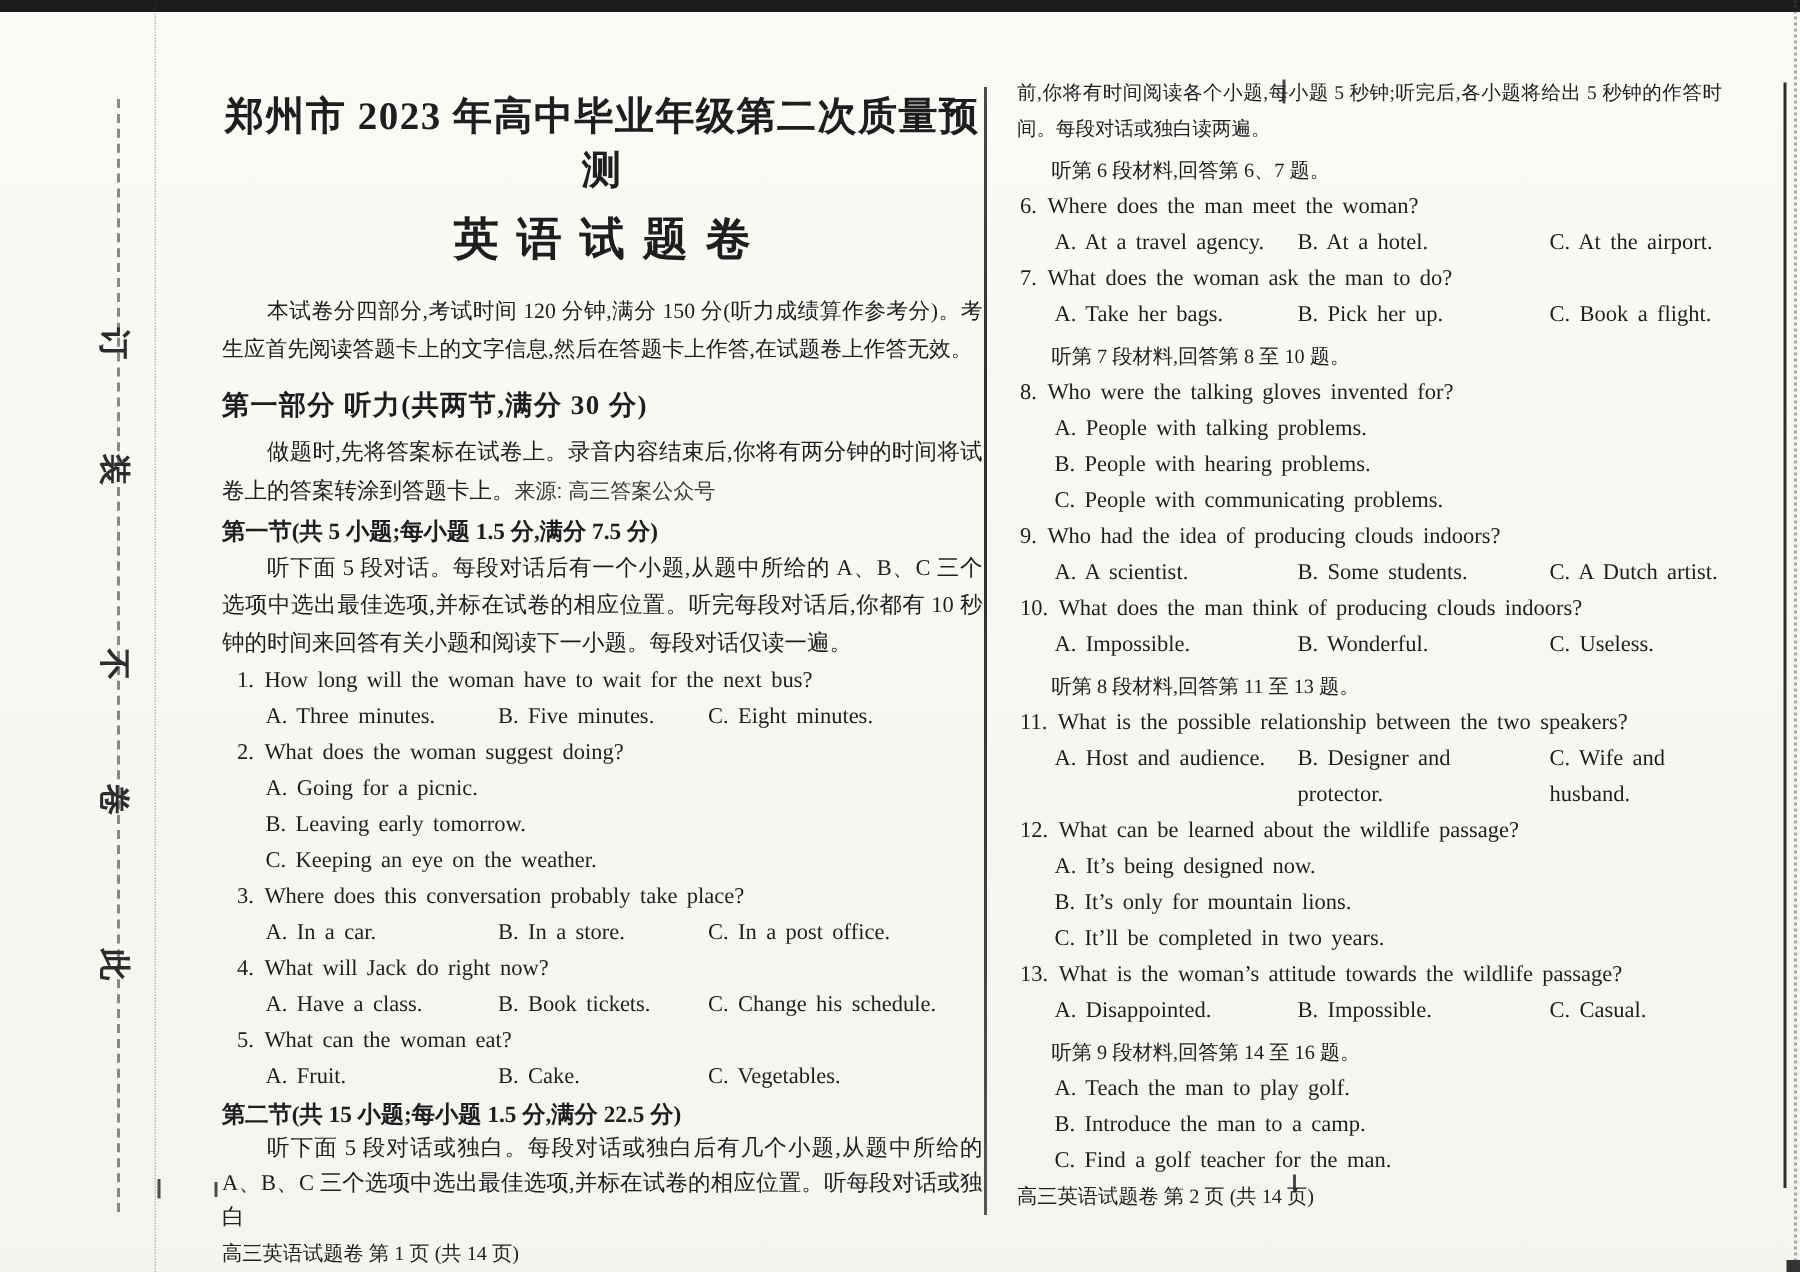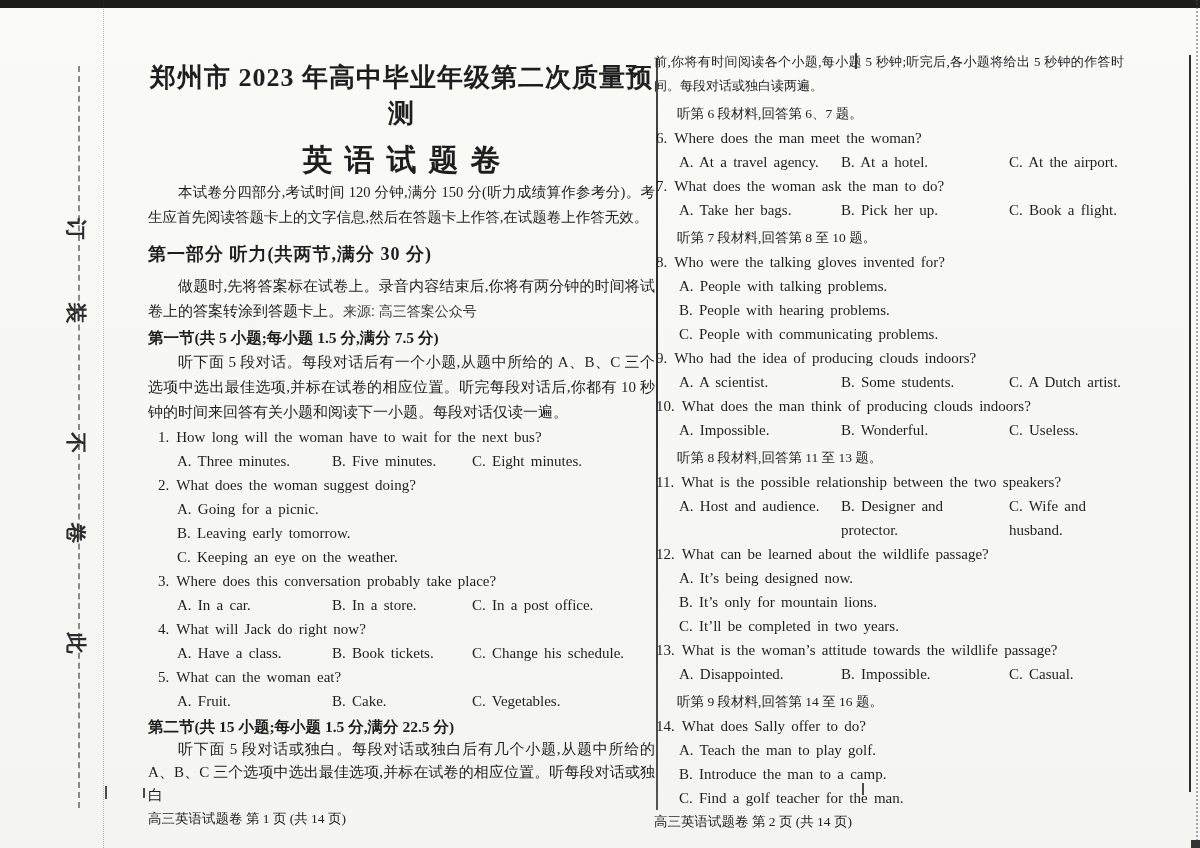--- a/index.html
+++ b/index.html
@@ -20,28 +20,28 @@
   .mark { position:absolute; background:#4a4a4a; }
   .m1 { left:855px;  top:53px;  width:2px; height:16px; }
   .m2 { left:862px;  top:783px; width:2px; height:12px; }
   .m3 { left:105px;  top:786px; width:2px; height:13px; }
   .m4 { left:143px;  top:788px; width:2px; height:10px; }
   .m5 { left:1191px; top:840px; width:9px; height:8px; background:#333; }
 
   
   .page { position:absolute; top:0; }
   #page1 { left:148px; width:507px; }
-  #page2 { left:654px; width:470px; padding-top:50px; }
+  #page2 { left:678px; width:470px; padding-top:50px; }
 
   .title1 { font-size:26px; font-weight:bold; text-align:center; letter-spacing:1px; line-height:36px; margin:0; padding-top:60px; }
   .title2 { font-size:30px; font-weight:bold; text-align:center; letter-spacing:12px; text-indent:12px; line-height:40px; margin:8px 0 0 0; }
 
   .cn { font-size:15px; line-height:25px; text-align:justify; margin:0; }
   .indent { text-indent:30px; }
-  .intro { font-size:14.5px; }
+  .intro { margin-top:16px; font-size:14.5px; }
   .part-header { font-size:18px; font-weight:bold; text-align:left; line-height:28px; margin:10px 0 0 0; letter-spacing:1px;font-family:Liberation Serif, serif; }
   .note { margin-top:6px; }
   .source { font-family:"Liberation Sans","DejaVu Sans",sans-serif; font-size:14px; color:#3a3a3a; }
   .sec-header { font-size:15.5px; font-weight:bold; line-height:24px; margin:2px 0 0 0; }
   .sec-header.tight { line-height:23px; }
   .sec2-note { font-size:15px; line-height:23px; }
 
   .q { font-size:15px; line-height:24px; }
   .q-line { word-spacing:2.5px; }
   .q-num { margin-right:7px; }
@@ -224,21 +224,20 @@
     <div class="opt-row">
       <span class="opt oa">A. Disappointed.</span>
       <span class="opt ob">B. Impossible.</span>
       <span class="opt oc">C. Casual.</span>
     </div>
   </div>
 
   <div class="cue">听第 9 段材料,回答第 14 至 16 题。</div>
 
   <div class="q">
-    <div class="q-line"><span class="q-num">14.</span><span class="q-text">What does Sally offer to do?</span></div>
     <div class="opt-stack">
       <div class="opt">A. Teach the man to play golf.</div>
       <div class="opt">B. Introduce the man to a camp.</div>
       <div class="opt">C. Find a golf teacher for the man.</div>
     </div>
   </div>
 
   <div class="footer">高三英语试题卷 第 2 页 (共 14 页)</div>
 </div>
 

